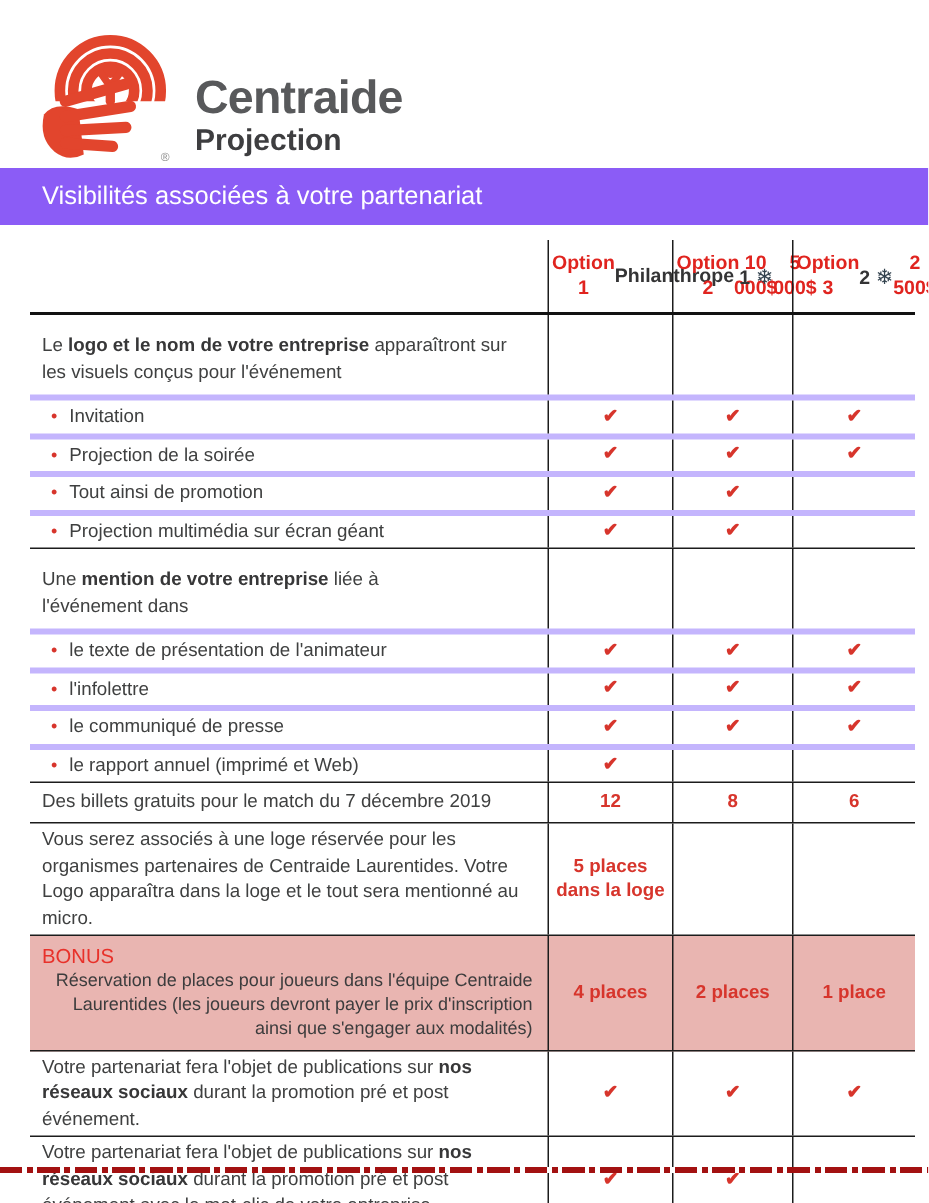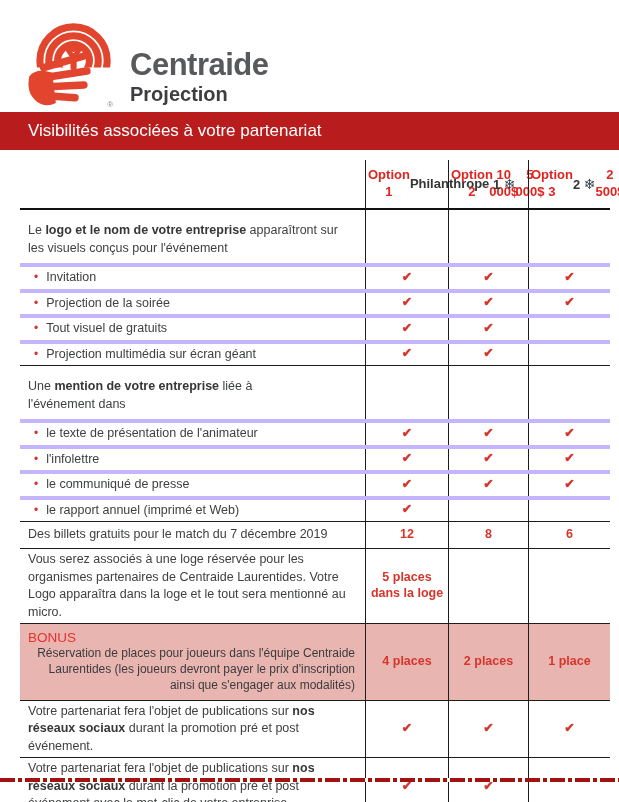--- a/index.html
+++ b/index.html
@@ -7,21 +7,21 @@
   .page { position:relative; width:619px; height:802px; background:#fff; overflow:hidden; }
 
   
   .logo-block { display:flex; align-items:flex-end; padding:12px 0 0 24px; height:112px; }
   .logo-mark { width:92px; height:96px; }
   .logo-text { margin-left:14px; padding-bottom:6px;margin-top:12px; }
   .brand { font-size:31px; font-weight:bold; color:#58595b; letter-spacing:-0.5px; line-height:1.05; }
   .region { font-size:20px; font-weight:bold; color:#3e3e40; line-height:1.2; }
 
   
-  .banner { background:#b91c1c; color:#fff; height:38px; display:flex; align-items:center;
+  .banner { background:#8b5cf6; color:#fff; height:38px; display:flex; align-items:center;
             padding-left:28px; font-size:17px; font-weight:400; }
 
   
   .tbl { margin:10px 9px 0 20px; width:590px; }
   .trow { display:grid; grid-template-columns:345px 83px 80px 82px; }
   .sep-red   { border-bottom:4px solid #c4b5fd; }
   .sep-black { border-bottom:1px solid #1c1c1c; }
   .cell { min-height:100%; }
   .cell.val { border-left:1px solid #1c1c1c; display:flex; align-items:center; justify-content:center;
               color:#d7352c; font-weight:bold; font-size:12.5px; text-align:center; padding:2px 4px; line-height:1.25; }
@@ -141,21 +141,21 @@
           <span>Projection de la soirée</span>
         </div>
       <div class="cell val">✔</div>
       <div class="cell val">✔</div>
       <div class="cell val">✔</div>
     </div>
 
     <div class="trow sep-red" style="min-height:19px">
       <div class="cell label">
           <span class="bullet-dot">•</span>
-          <span>Tout visuel de gratuits</span>
+          <span>Tout ainsi de promotion</span>
         </div>
       <div class="cell val">✔</div>
       <div class="cell val">✔</div>
       <div class="cell val"></div>
     </div>
 
     <div class="trow sep-black" style="min-height:19px">
       <div class="cell label">
           <span class="bullet-dot">•</span>
           <span>Projection multimédia sur écran géant</span>

